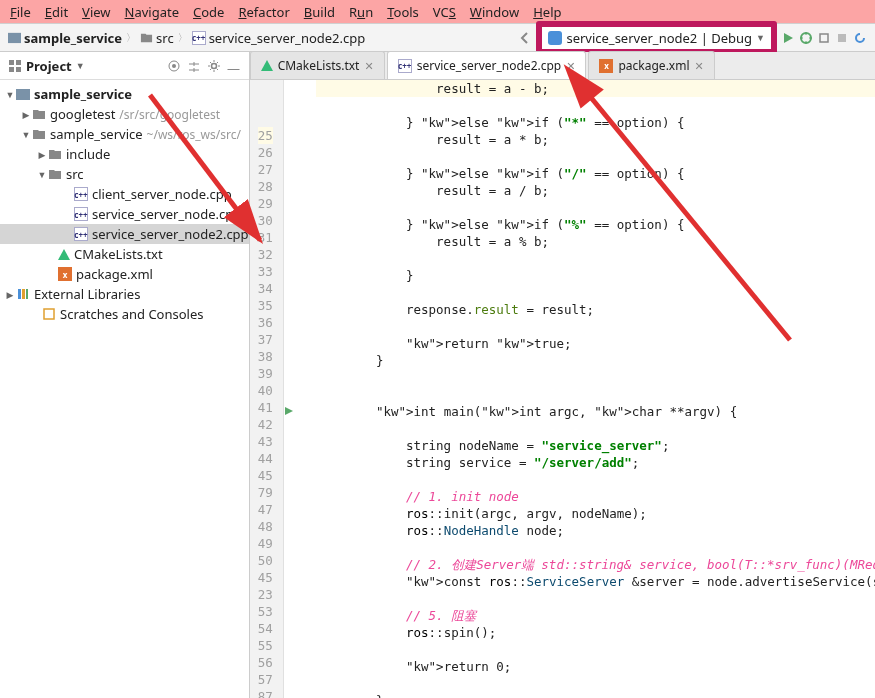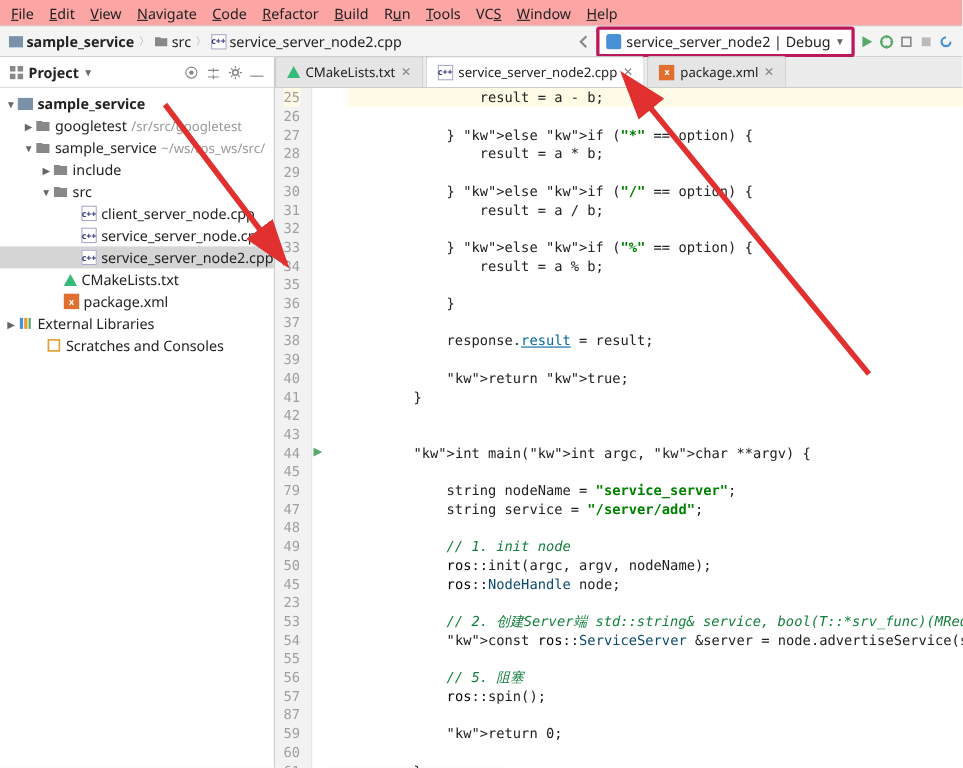--- a/index.html
+++ b/index.html
@@ -4,21 +4,21 @@
 <style>
 * { margin: 0; padding: 0; box-sizing: border-box; }
 body { font-family: "Noto Sans", "Segoe UI", Arial, sans-serif; font-size: 13px; color: #222; background: #f2f2f2; width: 875px; height: 698px; overflow: hidden; position: relative; }
 .menubar { display: flex; gap: 14px; padding: 4px 10px; background: #fca5a5; border-bottom: 1px solid #d0d0d0; height: 24px; align-items: center; }
 .menubar span u { text-decoration: underline; }
 .toolbar { display: flex; align-items: center; padding: 3px 8px; background: #f4f4f4; border-bottom: 1px solid #ccc; height: 28px; gap: 4px; }
 .breadcrumb { display: flex; align-items: center; gap: 4px; flex: 1; }
 .crumb { display: flex; align-items: center; gap: 3px; font-weight: bold; }
 .crumb .fic { width: 13px; height: 13px; }
 .sep { color: #999; font-size: 10px; }
-.run-config { display: flex; align-items: center; gap: 4px; border: 3px solid #be185d; padding: 2px 6px; border-radius: 3px; background: #fff; }
+.run-config { display: flex; align-items: center; gap: 4px; border: 6px solid #be185d; padding: 2px 6px; border-radius: 3px; background: #fff; }
 .toolbar .ic { width: 14px; height: 14px; }
 .main { display: flex; height: calc(698px - 24px - 28px); }
 .sidebar { width: 290px; border-right: 1px solid #ccc; background: #fff; display: flex; flex-direction: column; }
 .project-header { display: flex; align-items: center; padding: 4px 8px; border-bottom: 1px solid #ddd; height: 28px; }
 .project-header .title { font-weight: bold; flex: 1; display: flex; align-items: center; gap: 4px; }
 .project-header .act { width: 14px; height: 14px; margin-left: 6px; }
 .tree { padding: 4px 0; overflow: auto; flex: 1; }
 .node { display: flex; align-items: center; padding: 1px 0; height: 20px; white-space: nowrap; }
 .node.selected { background: #d5d5d5; }
 .arrow { width: 12px; text-align: center; font-size: 9px; color: #666; }
@@ -30,29 +30,29 @@
 .node .lbl.bold { font-weight: bold; }
 .node .hint { color: #999; margin-left: 4px; font-size: 12px; }
 .editor { flex: 1; display: flex; flex-direction: column; background: #fff; }
 .tabs { display: flex; background: #ececec; border-bottom: 1px solid #ccc; height: 28px; align-items: flex-end; }
 .tab { display: flex; align-items: center; gap: 5px; padding: 5px 10px; border: 1px solid #ccc; border-bottom: none; background: #e5e5e5; margin-right: 2px; border-radius: 3px 3px 0 0; font-size: 12px; }
 .tab.active { background: #fff; }
 .tab .close { color: #888; font-size: 11px; }
 .code { flex: 1; display: flex; overflow: auto; font-family: "DejaVu Sans Mono", Consolas, monospace; font-size: 12.5px; line-height: 17px; }
 .gutter { background: #f2f2f2; color: #a0a0a0; text-align: right; padding: 0 10px 0 8px; border-right: 1px solid #e0e0e0; user-select: none; }
 .gutter .num { height: 17px; display:flex; align-items:center; justify-content:flex-end; gap:4px;}
-.gutter .num:first-child { background:#fffbe6; }
+.gutter .num:first-child { background:#fffbe6;margin-top:47px; }
 .markers { width: 14px; background:#fff; }
 .markers div{height:17px;}
 .lines { flex: 1; padding-left: 18px; white-space: pre; }
 .lines div { height: 17px; }
 .lines div:first-child{ background:#fffbe6;}
 .str { color: #008000; font-weight: bold; }
-.com { color: #15803d; font-style: italic; }
-.fld { color: #0369a1; text-decoration: underline; }
+.com { color: #ec4899; font-style: italic; }
+.fld { color: #4d7c0f; }
 .cls { color: #0c4a6e; }
 .ns { color: #000; }
 
 .icon-folder { fill: #888; }
 .icon-cpp { display:inline-flex; width:14px; height:14px; background:#fff; border:1px solid #aac; color:#337; font-size:8px; align-items:center; justify-content:center; font-weight:bold; }
 .icon-cmake { display:inline-block; width:0; height:0; border-left:6px solid transparent; border-right:6px solid transparent; border-bottom:11px solid #3b7; position:relative;}
 .icon-xml { display:inline-flex; width:14px; height:14px; background:#e07030; color:#fff; font-size:8px; align-items:center; justify-content:center; font-weight:bold;}
 .play { color:#4a4; }
 .arrow-annot { position:absolute; pointer-events:none; }
 </style>

